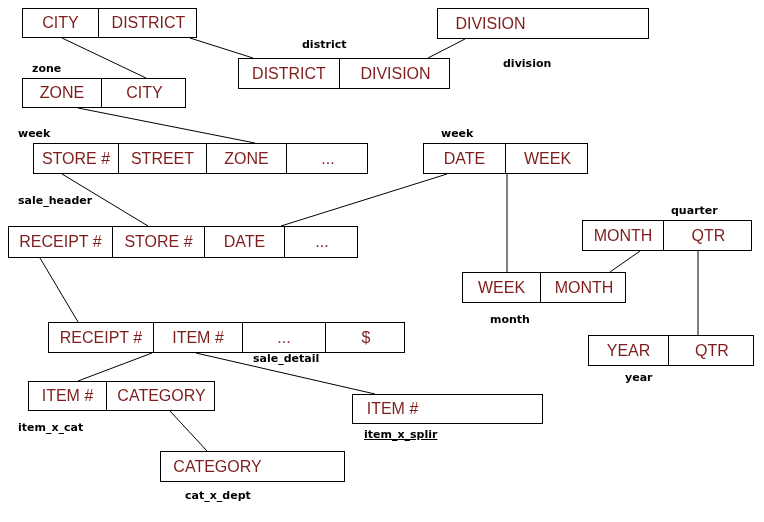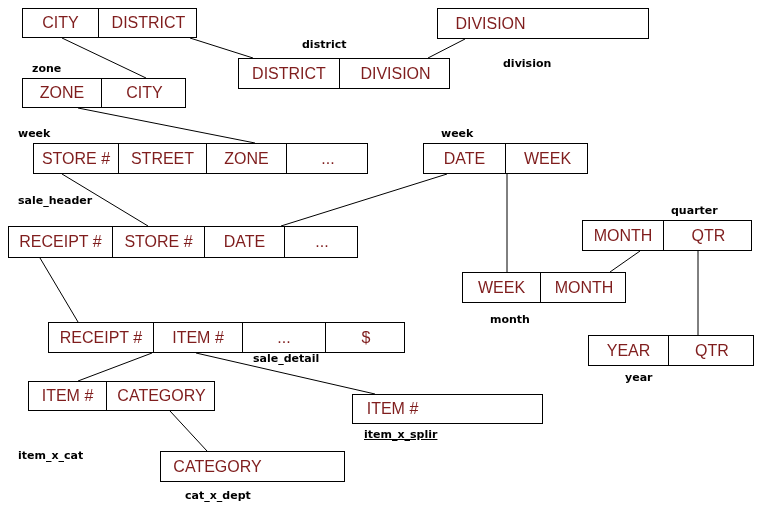--- a/index.html
+++ b/index.html
@@ -129,21 +129,21 @@
       <div class="field" style="width: 105px; flex: 0 0 105px;">RECEIPT #</div>
       <div class="field" style="width: 89px; flex: 0 0 89px;">ITEM #</div>
       <div class="field" style="width: 83px; flex: 0 0 83px;">...</div>
       <div class="field" style="width: 80px; flex: 0 0 80px;">$</div>
     </div>
     <div class="table-label" style="left: 625px; top: 371px;">year</div>
     <div class="table-box" style="left: 588px; top: 335px; width: 166px; height: 31px;">
       <div class="field" style="width: 80px; flex: 0 0 80px;">YEAR</div>
       <div class="field" style="width: 86px; flex: 0 0 86px;">QTR</div>
     </div>
-    <div class="table-label" style="left: 18px; top: 421px; margin-top: 28px;">item_x_cat</div>
+    <div class="table-label" style="left: 18px; top: 421px;">item_x_cat</div>
     <div class="table-box" style="left: 28px; top: 381px; width: 187px; height: 30px;">
       <div class="field" style="width: 78px; flex: 0 0 78px;">ITEM #</div>
       <div class="field" style="width: 109px; flex: 0 0 109px;">CATEGORY</div>
     </div>
     <div class="table-label" style="left: 364px; top: 428px; text-decoration: underline;">item_x_splir</div>
     <div class="table-box" style="left: 352px; top: 394px; width: 191px; height: 30px;">
       <div class="field" style="width: 79px; flex: 0 0 79px;">ITEM #</div>
     </div>
     <div class="table-label" style="left: 185px; top: 489px;">cat_x_dept</div>
     <div class="table-box" style="left: 160px; top: 451px; width: 185px; height: 31px;">

